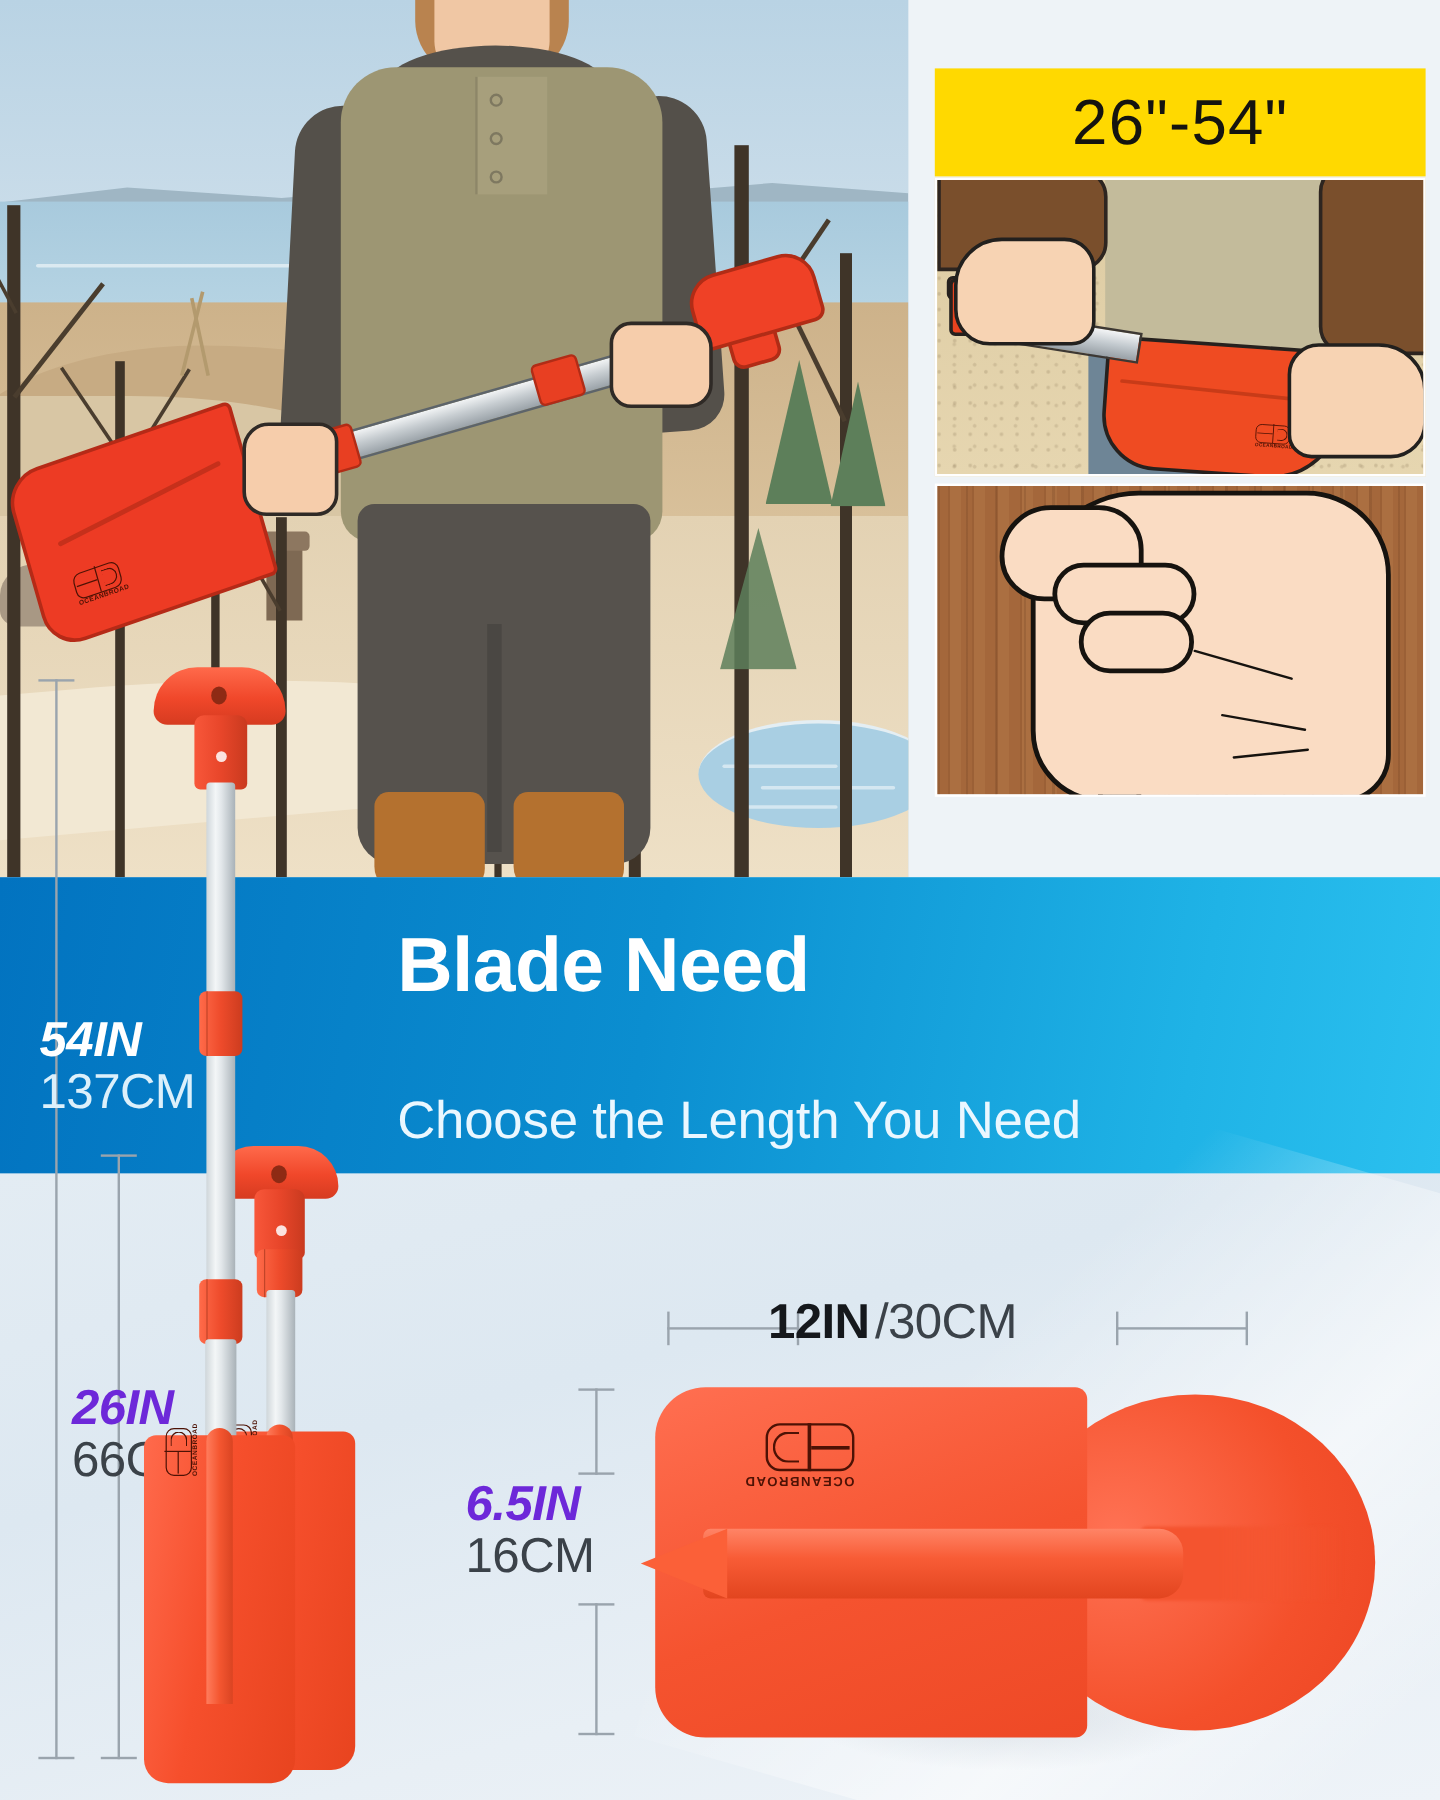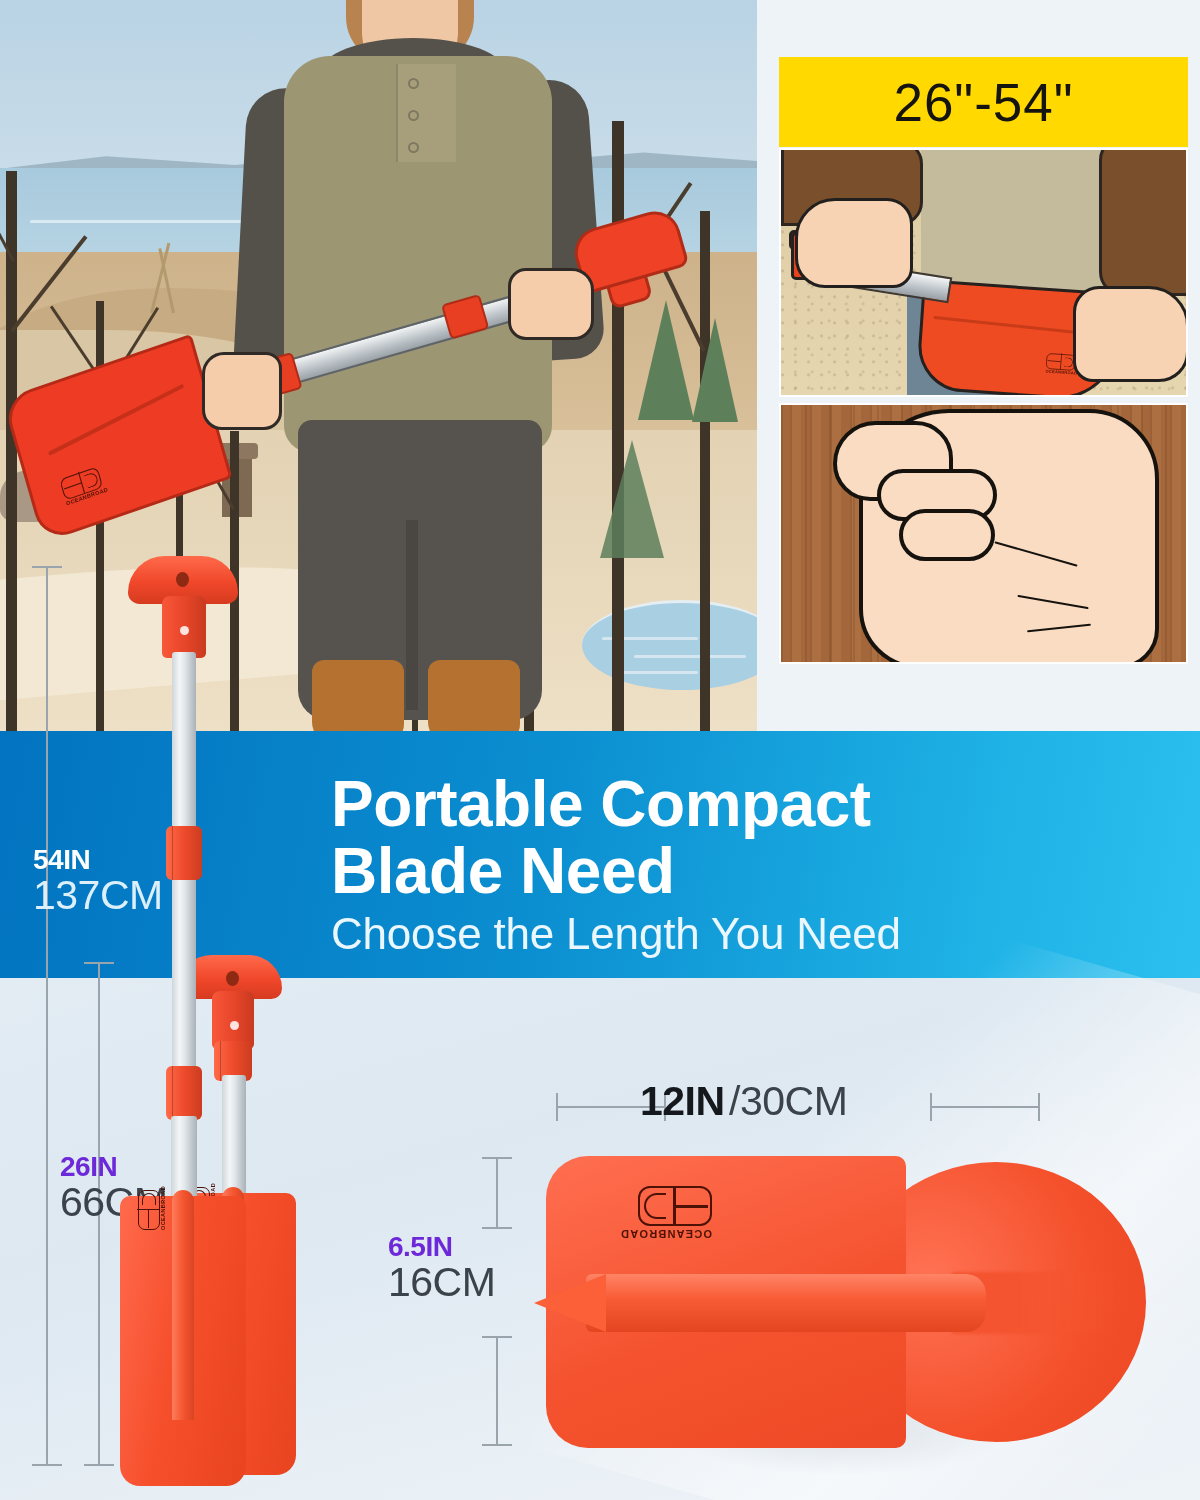--- a/index.html
+++ b/index.html
@@ -207,21 +207,21 @@
 
   
   .hdim { position:absolute; height:2px; background:#9aa4ad; }
   .hdim::before, .hdim::after {
     content:""; position:absolute; top:-13px; width:2px; height:28px; background:#9aa4ad;
   }
   .hdim::before { left:0; }
   .hdim::after { right:0; }
 
   .dimlabel { position:absolute; line-height:1.04; }
-  .dimlabel .in { font-size:28px; font-weight:700; letter-spacing:-.5px; display:block; }
+  .dimlabel .in { font-size:41px; font-weight:700; letter-spacing:-.5px; display:block;font-style:italic; }
   .dimlabel .cm { font-size:41px; font-weight:400; letter-spacing:-.5px; display:block; }
   .dimlabel.dark .in { color:#6d28d9; }
   .dimlabel.dark .cm { color:#3b4249; }
   .dimlabel.white .in { color:#ffffff; }
   .dimlabel.white .cm { color:#dcf0fb; }
 
   .hlabel { position:absolute; white-space:nowrap; }
   .hlabel .in { font-size:41px; font-weight:700; color:#15181c; letter-spacing:-.5px;margin-top:15px;}
   .hlabel .cm { font-size:41px; font-weight:400; color:#3b4249; letter-spacing:-.5px;}
 
@@ -422,21 +422,20 @@
     <div class="b-thumb"></div>
     <div class="b-fing1"></div>
     <div class="b-fing2"></div>
     <div class="b-crease" style="left:212px;top:148px;width:86px;transform:rotate(16deg);"></div>
     <div class="b-crease" style="left:236px;top:196px;width:72px;transform:rotate(10deg);"></div>
     <div class="b-crease" style="left:246px;top:222px;width:64px;transform:rotate(-6deg);"></div>
   </div>
 
   <div class="banner">
     <div class="banner-title">
-      <div>Portable Compact</div>
       <div>Blade Need</div>
     </div>
     <div class="banner-sub">Choose the Length You Need</div>
   </div>
 
   <div class="bottom">
     <div class="sheen"></div>
   </div>
 
   <div class="vdim" style="left:46px; top:566px; height:900px;"></div>

